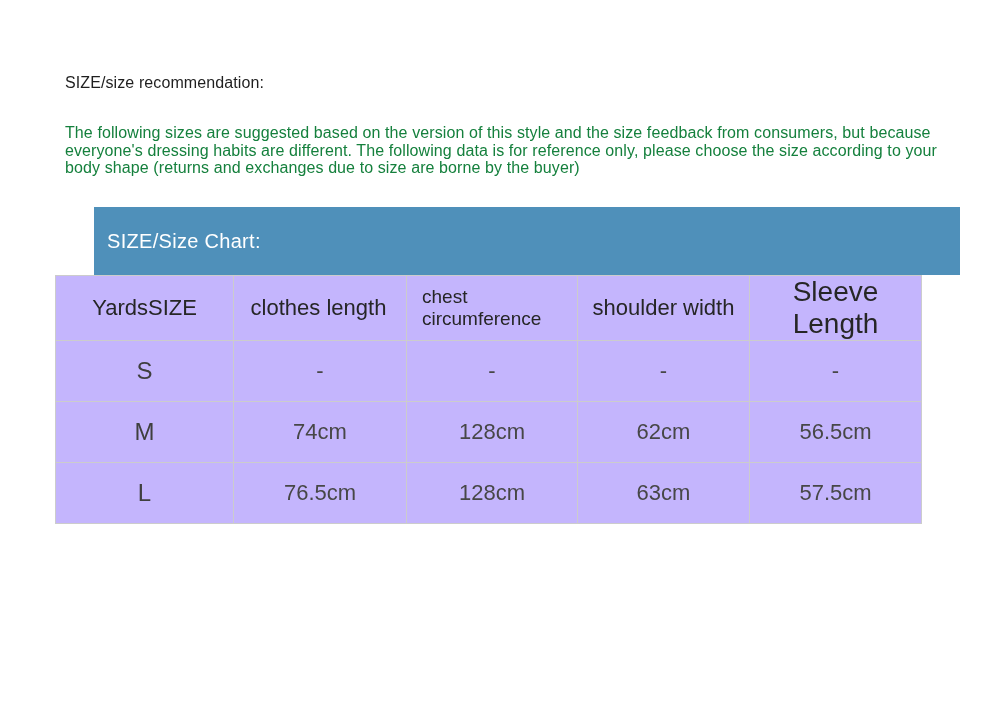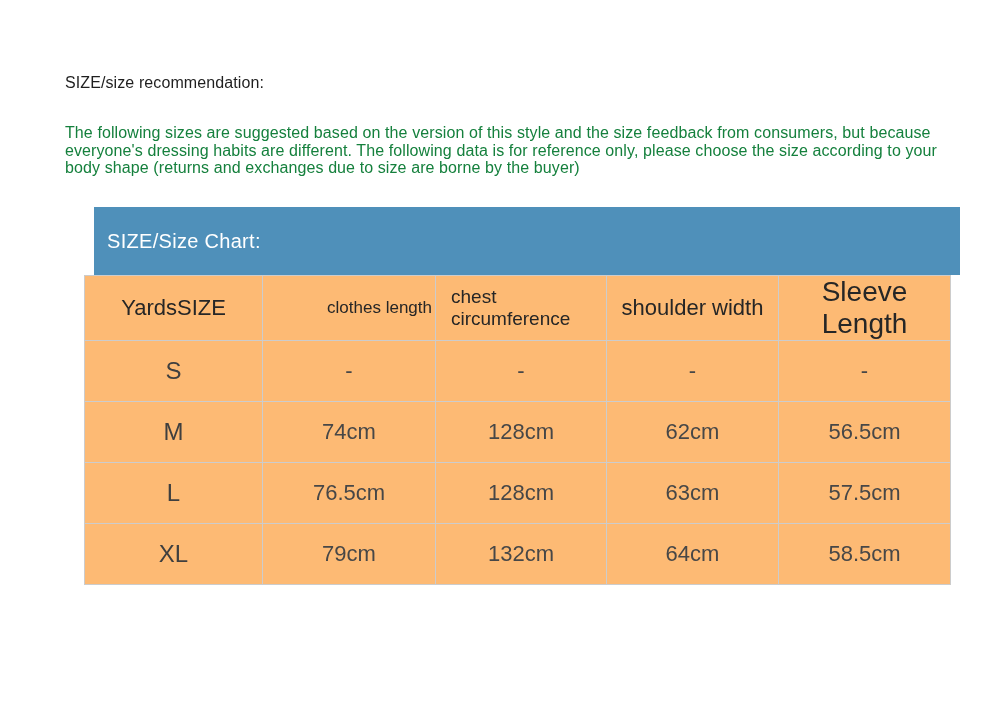--- a/index.html
+++ b/index.html
@@ -42,40 +42,40 @@
     padding-left: 13px;
     margin-left: 27px;
   }
   .banner-title {
     color: #ffffff;
     font-size: 20px;
     letter-spacing: 0.3px;
   }
   table.size-table {
     position: absolute;
-    left: 84px;
+    left: 55px;
     top: 275px;
     width: 866px;
     border-collapse: collapse;
     table-layout: fixed;
-    background: #fdba74;
+    background: #c4b5fd;
   }
   .size-table th, .size-table td {
     border: 1px solid #cccccc;
     font-weight: normal;
     text-align: center;
     vertical-align: middle;
     padding: 0;
     overflow: hidden;
   }
   .size-table tr.header-row  { height: 62px; }
   .size-table tr.data-row    { height: 61px; }
   .size-table th { color: #262626; }
   th.col-size     { font-size: 22px; }
-  th.col-clothes  { font-size: 17px; text-align: right; padding-right: 3px; }
+  th.col-clothes  { font-size: 22px; text-align: center; padding-right: 3px; }
   th.col-chest    { font-size: 19px; text-align: left;  padding-left: 15px; line-height: 22px; margin-left: 10px; }
   th.col-shoulder { font-size: 22px; }
   th.col-sleeve   { font-size: 28px; }
   td.size-cell  { font-size: 24px; color: #3f3f3f; }
   td.value-cell { font-size: 22px; color: #474747; }
 </style>
 </head>
 <body>
 
 <div class="screen">
@@ -118,23 +118,16 @@
         <td class="value-cell">62cm</td>
         <td class="value-cell">56.5cm</td>
       </tr>
       <tr class="data-row">
         <td class="size-cell">L</td>
         <td class="value-cell">76.5cm</td>
         <td class="value-cell">128cm</td>
         <td class="value-cell">63cm</td>
         <td class="value-cell">57.5cm</td>
       </tr>
-      <tr class="data-row">
-        <td class="size-cell">XL</td>
-        <td class="value-cell">79cm</td>
-        <td class="value-cell">132cm</td>
-        <td class="value-cell">64cm</td>
-        <td class="value-cell">58.5cm</td>
-      </tr>
     </tbody>
   </table>
 
 </div>
 
 </body></html>

